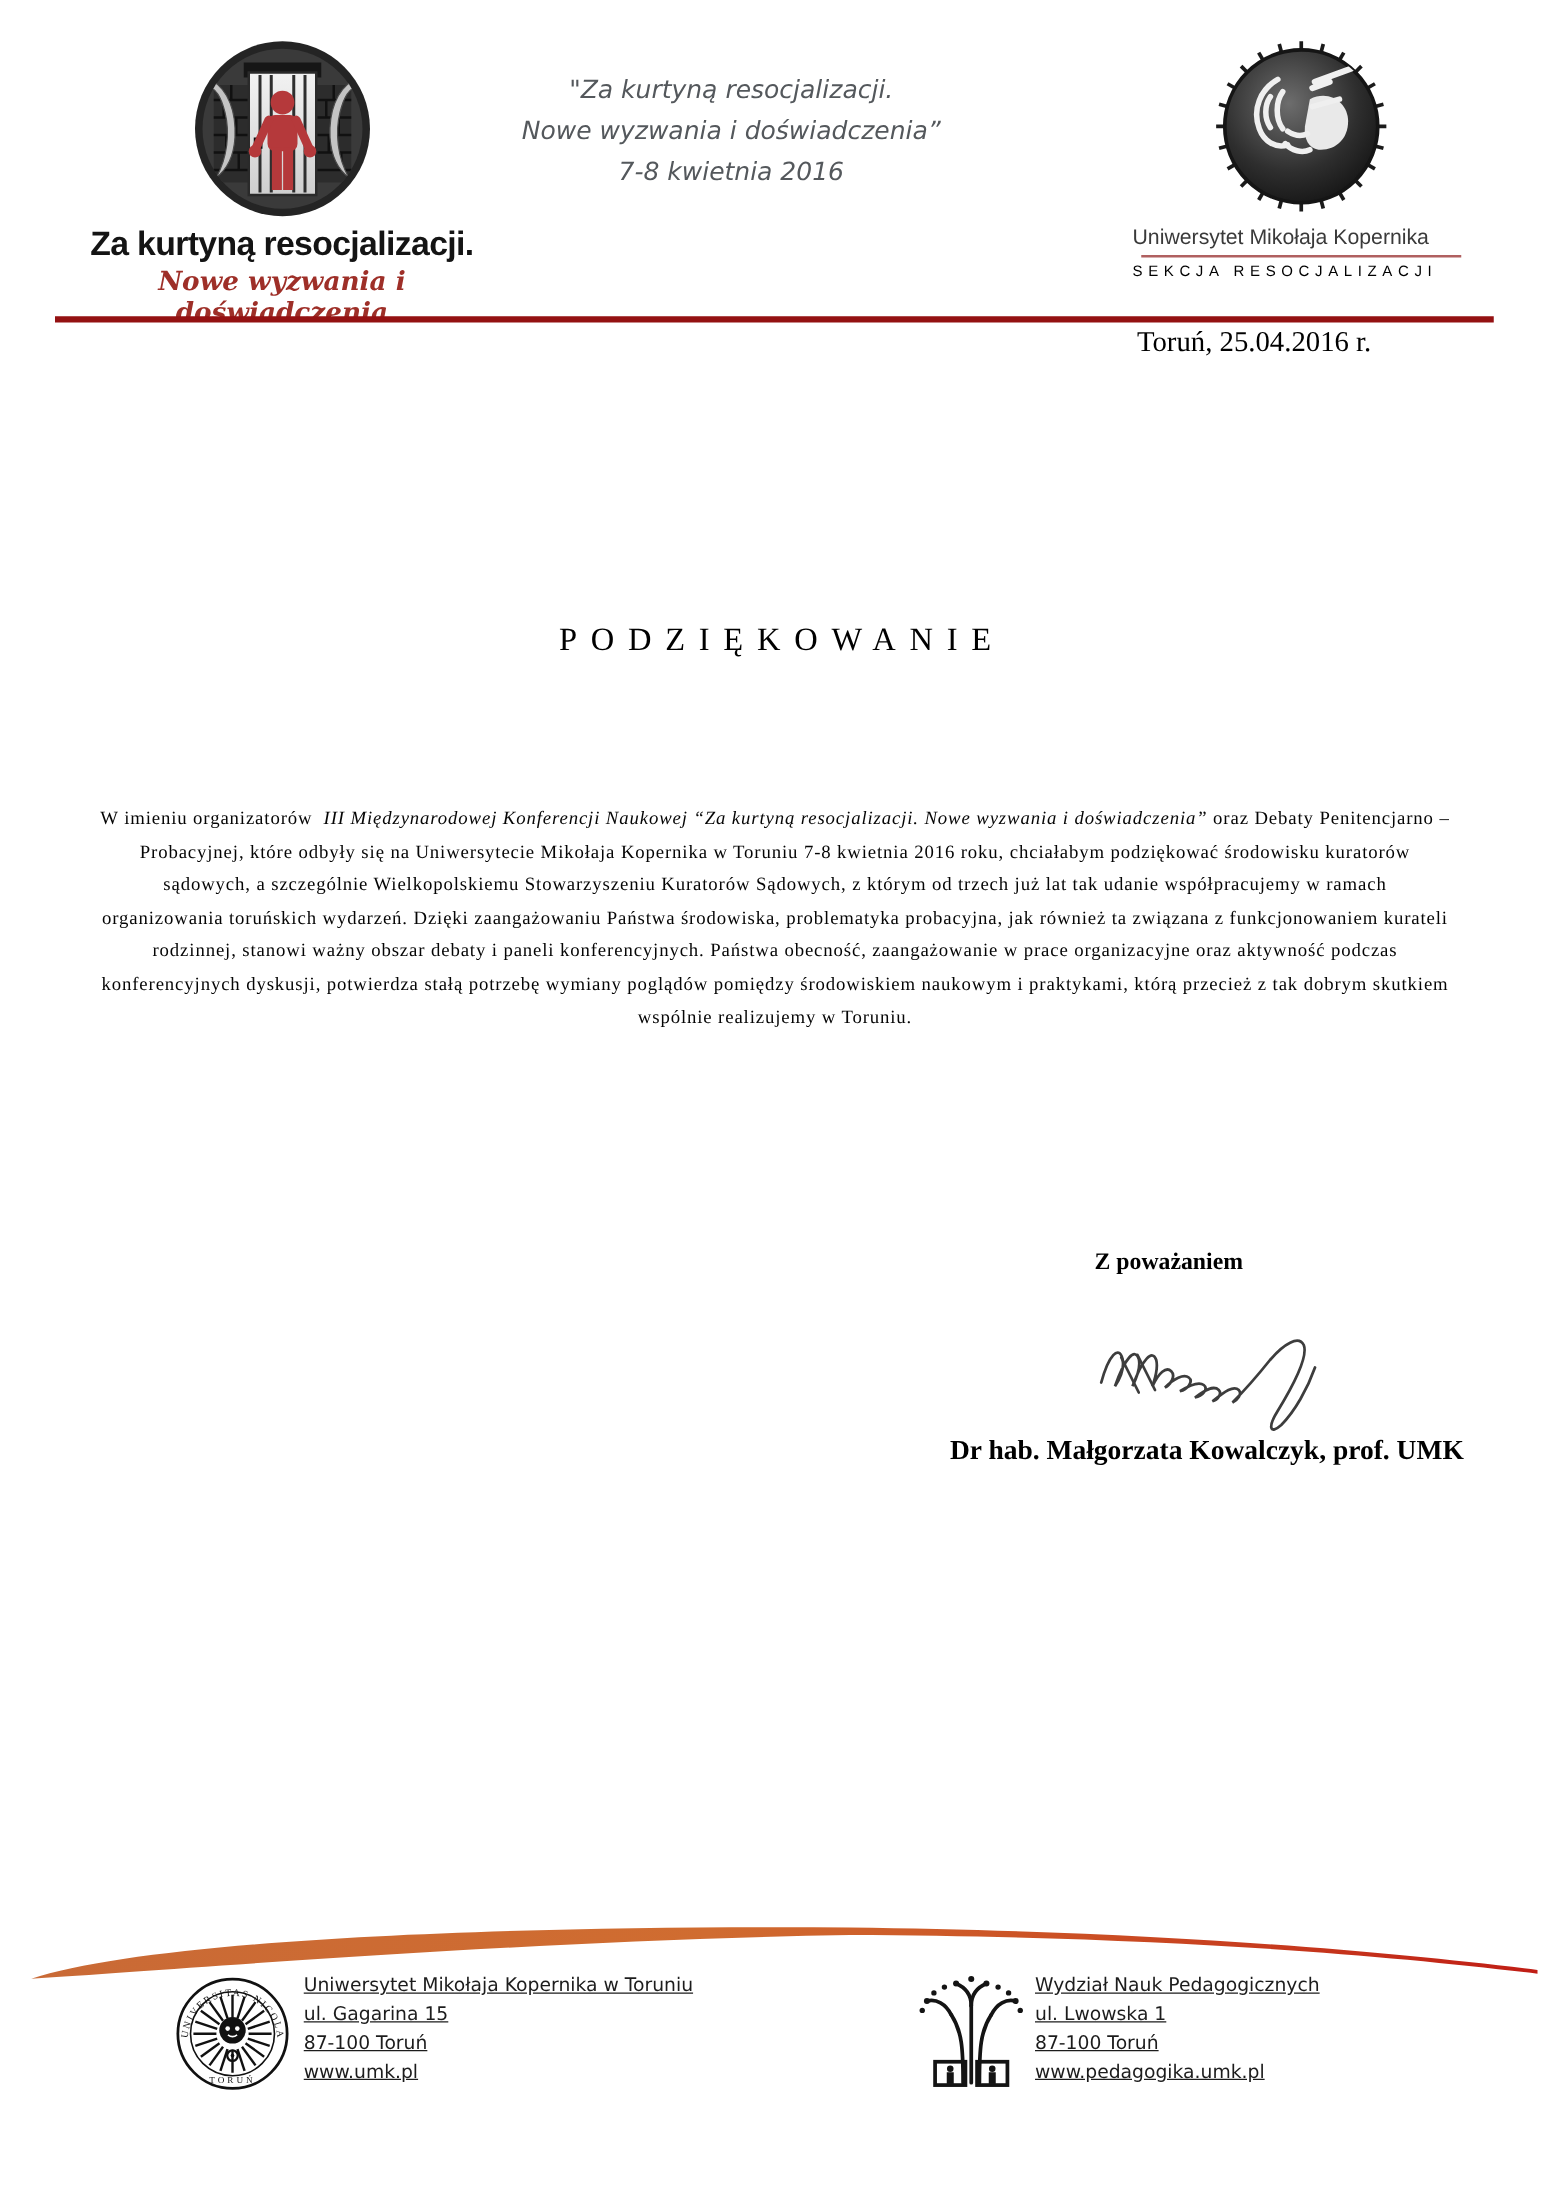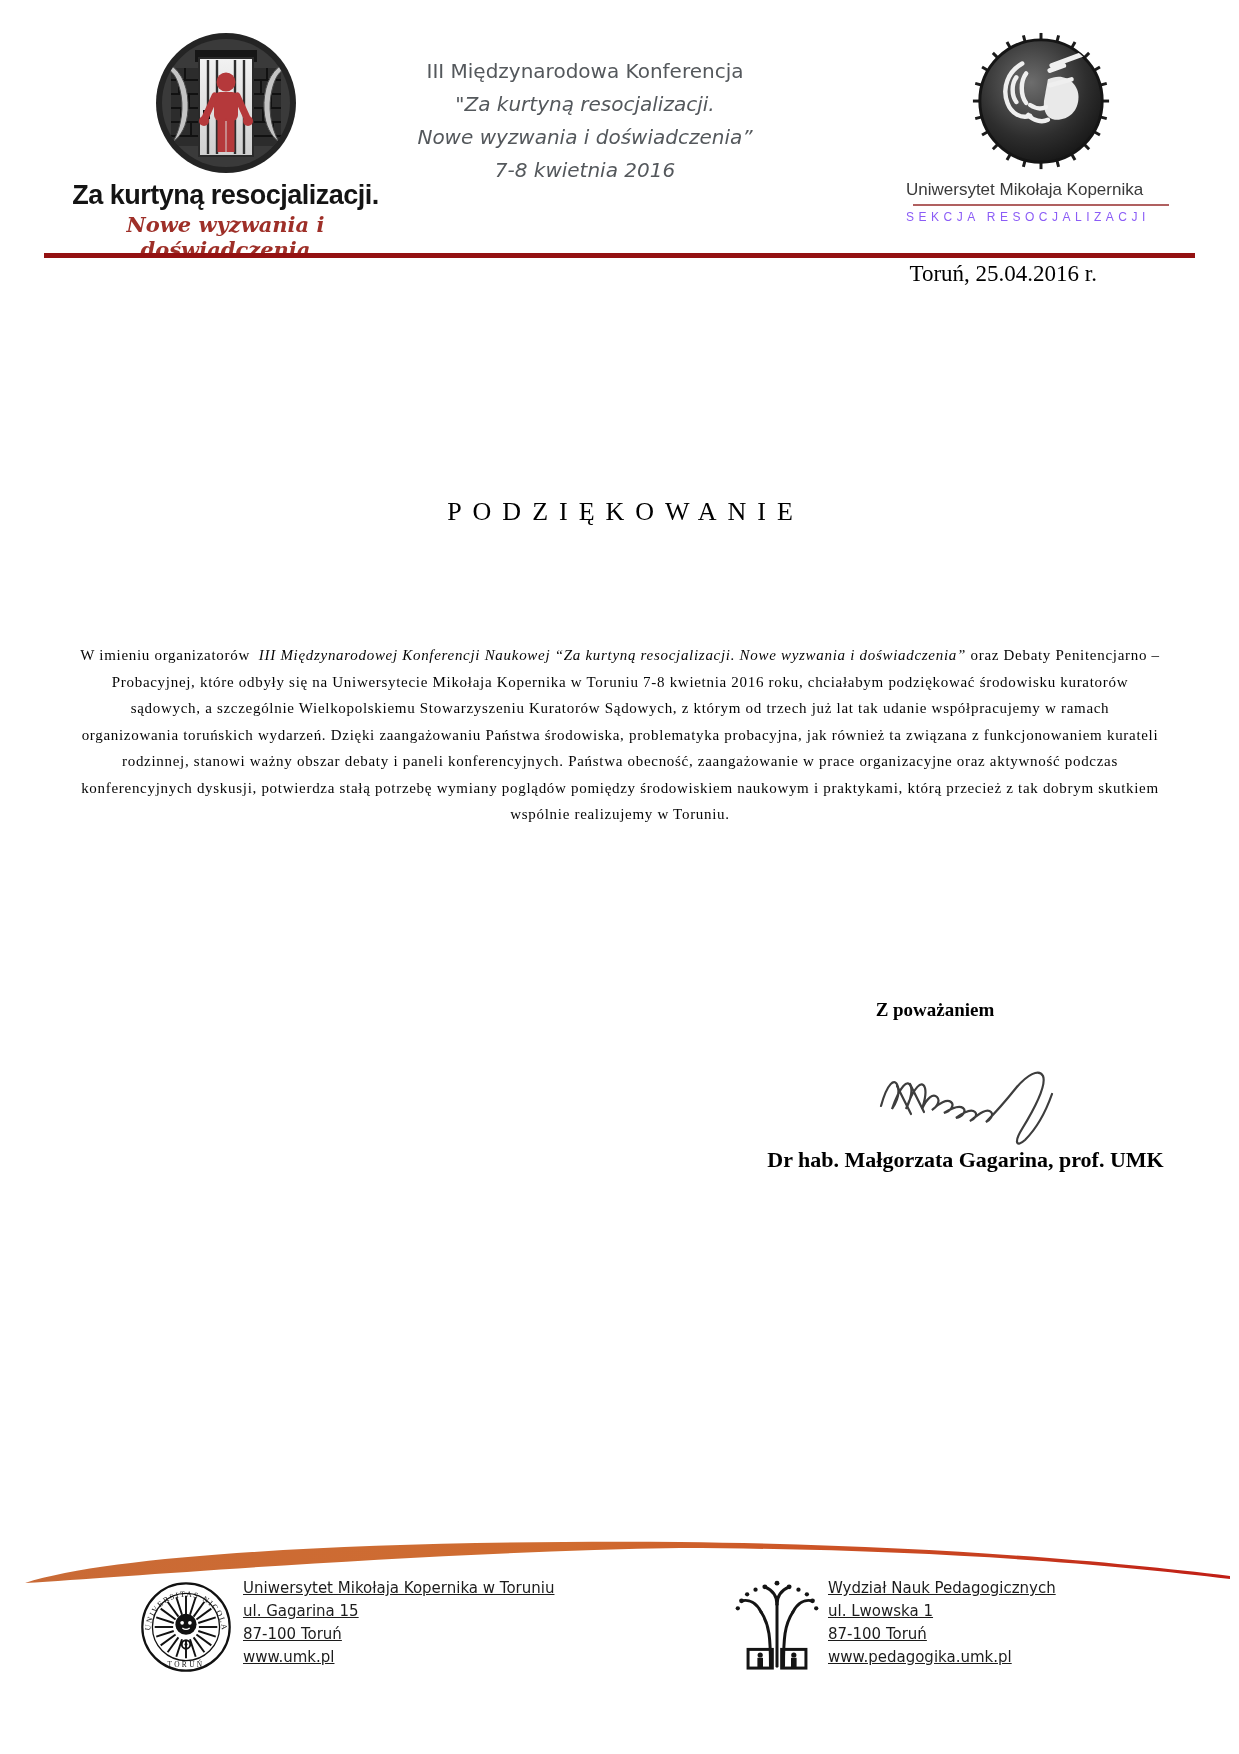--- a/index.html
+++ b/index.html
@@ -17,21 +17,21 @@
   .hdr-center{position:absolute;left:350px;top:55px;width:470px;text-align:center;
         font-family:"DejaVu Sans","Liberation Sans",sans-serif;font-size:20px;
         line-height:33px;color:#54585c;}
   .hdr-center .it{font-style:italic;}
 
   .logo-right{position:absolute;left:906px;top:30px;width:270px;text-align:left;}
   .logo-right svg{display:block;margin:0 auto;}
   .lr-univ{font-family:"Liberation Sans","DejaVu Sans",sans-serif;font-size:17px;color:#3a3a3a;margin-top:2px;}
   .lr-line{width:256px;height:2px;background:#b06060;margin:4px auto 4px auto;}
   .lr-sect{font-family:"Liberation Sans","DejaVu Sans",sans-serif;font-size:12px;
-        letter-spacing:4.5px;color:#8b5cf6;}
+        letter-spacing:4.5px;color:#000000;}
 
   .hrule{position:absolute;left:44px;top:253px;width:1151px;height:5px;background:#941112;}
 
   
   .dateline{position:absolute;right:142px;top:261px;font-size:23px;color:#000;}
   .title{position:absolute;left:80px;top:497px;width:1080px;text-align:center;
         font-size:26px;letter-spacing:11px;text-indent:11px;color:#000;}
   .body-par{position:absolute;left:80px;top:627px;width:1080px;text-align:center;
         font-size:15px;line-height:26.5px;letter-spacing:0.7px;color:#050505;}
   .body-par .it{font-style:italic;}
@@ -96,21 +96,20 @@
         <g stroke="#b5393b" stroke-width="7" stroke-linecap="round">
           <path d="M64 66 L54 88 M86 66 L96 88"></path>
         </g>
       </g>
     </svg>
     <div class="ll-title">Za kurtyną resocjalizacji.</div>
     <div class="ll-sub">Nowe wyzwania i doświadczenia</div>
   </div>
 
   <div class="hdr-center">
-    <div>III Międzynarodowa Konferencja</div>
     <div class="it">"Za kurtyną resocjalizacji.</div>
     <div class="it">Nowe wyzwania i doświadczenia”</div>
     <div class="it">7-8 kwietnia 2016</div>
   </div>
 
   <div class="logo-right">
     <svg width="148" height="148" viewBox="0 0 150 150">
       <defs>
         <radialGradient id="rg" cx="0.42" cy="0.35" r="0.75">
           <stop offset="0" stop-color="#6d6d6d"></stop>
@@ -182,21 +181,21 @@
       <path d="M28 72 C34 50 42 42 45 53 C47 62 41 72 39 75 C47 52 55 44 58 53 C60 61 55 71 53 75
                C61 53 69 45 72 54 C74 62 70 71 69 75 C74 64 80 59 84 63 C88 67 83 74 79 76
                C86 69 94 65 98 68 C102 71 97 78 91 79 C99 74 106 71 110 74 C114 77 109 83 103 84
                C111 78 118 74 122 78 C125 81 121 86 117 87 C127 79 134 74 138 78 C141 81 137 86 133 88
                C144 77 155 64 163 54 C174 41 186 34 190 42 C194 52 180 77 169 95 C161 108 163 114 172 106
                C183 95 193 77 199 60"></path>
       <path d="M44 52 L58 80 M57 50 L71 78"></path>
     </g>
   </svg>
 
-  <div class="signer">Dr hab. Małgorzata Gagarina, prof. UMK</div>
+  <div class="signer">Dr hab. Małgorzata Kowalczyk, prof. UMK</div>
 
   <svg class="swoosh" width="1239" height="145" viewBox="0 0 1239 145">
     <defs>
       <linearGradient id="sw" x1="0" y1="0" x2="1" y2="0">
         <stop offset="0" stop-color="#c96a36"></stop>
         <stop offset="0.45" stop-color="#d06c30"></stop>
         <stop offset="0.7" stop-color="#cb4f24"></stop>
         <stop offset="1" stop-color="#c01d15"></stop>
       </linearGradient>
     </defs>

